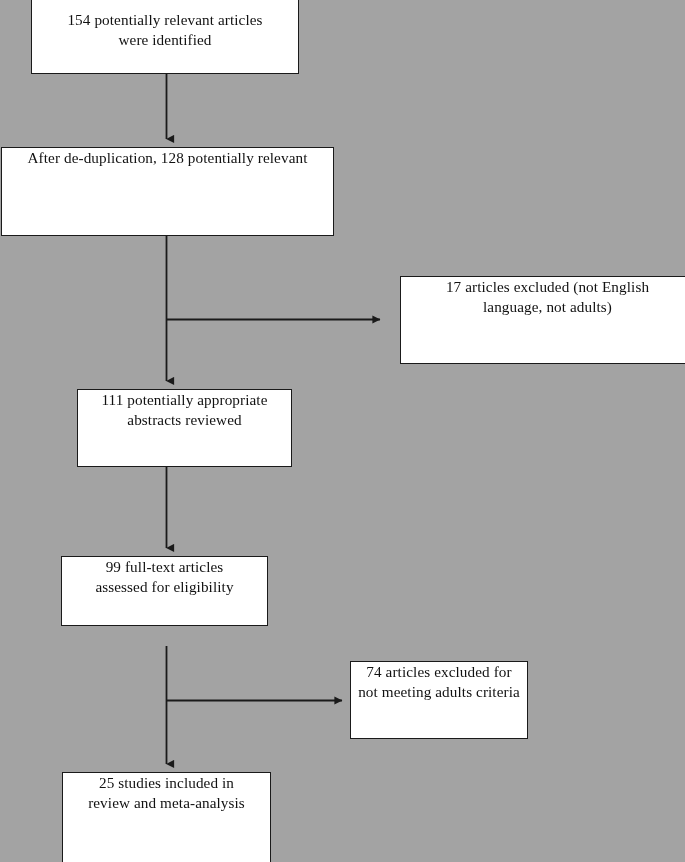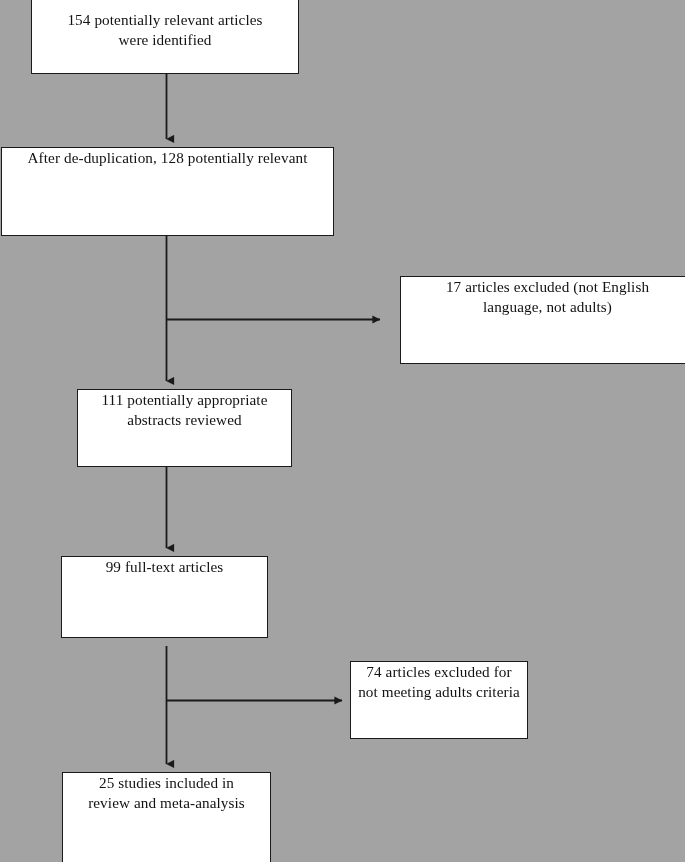--- a/index.html
+++ b/index.html
@@ -18,21 +18,21 @@
     padding-left:6px;
     padding-right:6px;
     z-index:2;
   }
   .node .ln{display:block;white-space:nowrap;}
   
   #box-identified{left:31px;top:-10px;width:268px;height:84px;padding-top:19px;}
   #box-dedup{left:1px;top:147px;width:333px;height:89px;}
   #box-excluded-lang{left:400px;top:276px;width:295px;height:88px;}
   #box-abstracts{left:60px;top:389px;width:215px;height:78px;margin-left:17px;}
-  #box-fulltext{left:61px;top:556px;width:207px;height:82px;}
+  #box-fulltext{left:61px;top:556px;width:207px;height:70px;}
   #box-excluded-criteria{left:350px;top:661px;width:178px;height:78px;}
   #box-included{left:62px;top:772px;width:209px;height:98px;}
 
   svg#edges{position:absolute;left:0;top:0;width:685px;height:862px;z-index:1;}
 </style>
 </head>
 <body>
 
 <div id="flow">
 
@@ -73,20 +73,21 @@
     <span class="ln">language, not adults)</span>
   </div>
 
   <div class="node" id="box-abstracts">
     <span class="ln">111 potentially appropriate</span>
     <span class="ln">abstracts reviewed</span>
   </div>
 
   <div class="node" id="box-fulltext">
     <span class="ln">99 full-text articles</span>
+    <span class="ln">assessed for eligibility</span>
   </div>
 
   <div class="node" id="box-excluded-criteria">
     <span class="ln">74 articles excluded for</span>
     <span class="ln">not meeting adults criteria</span>
   </div>
 
   <div class="node" id="box-included">
     <span class="ln">25 studies included in</span>
     <span class="ln">review and meta-analysis</span>

